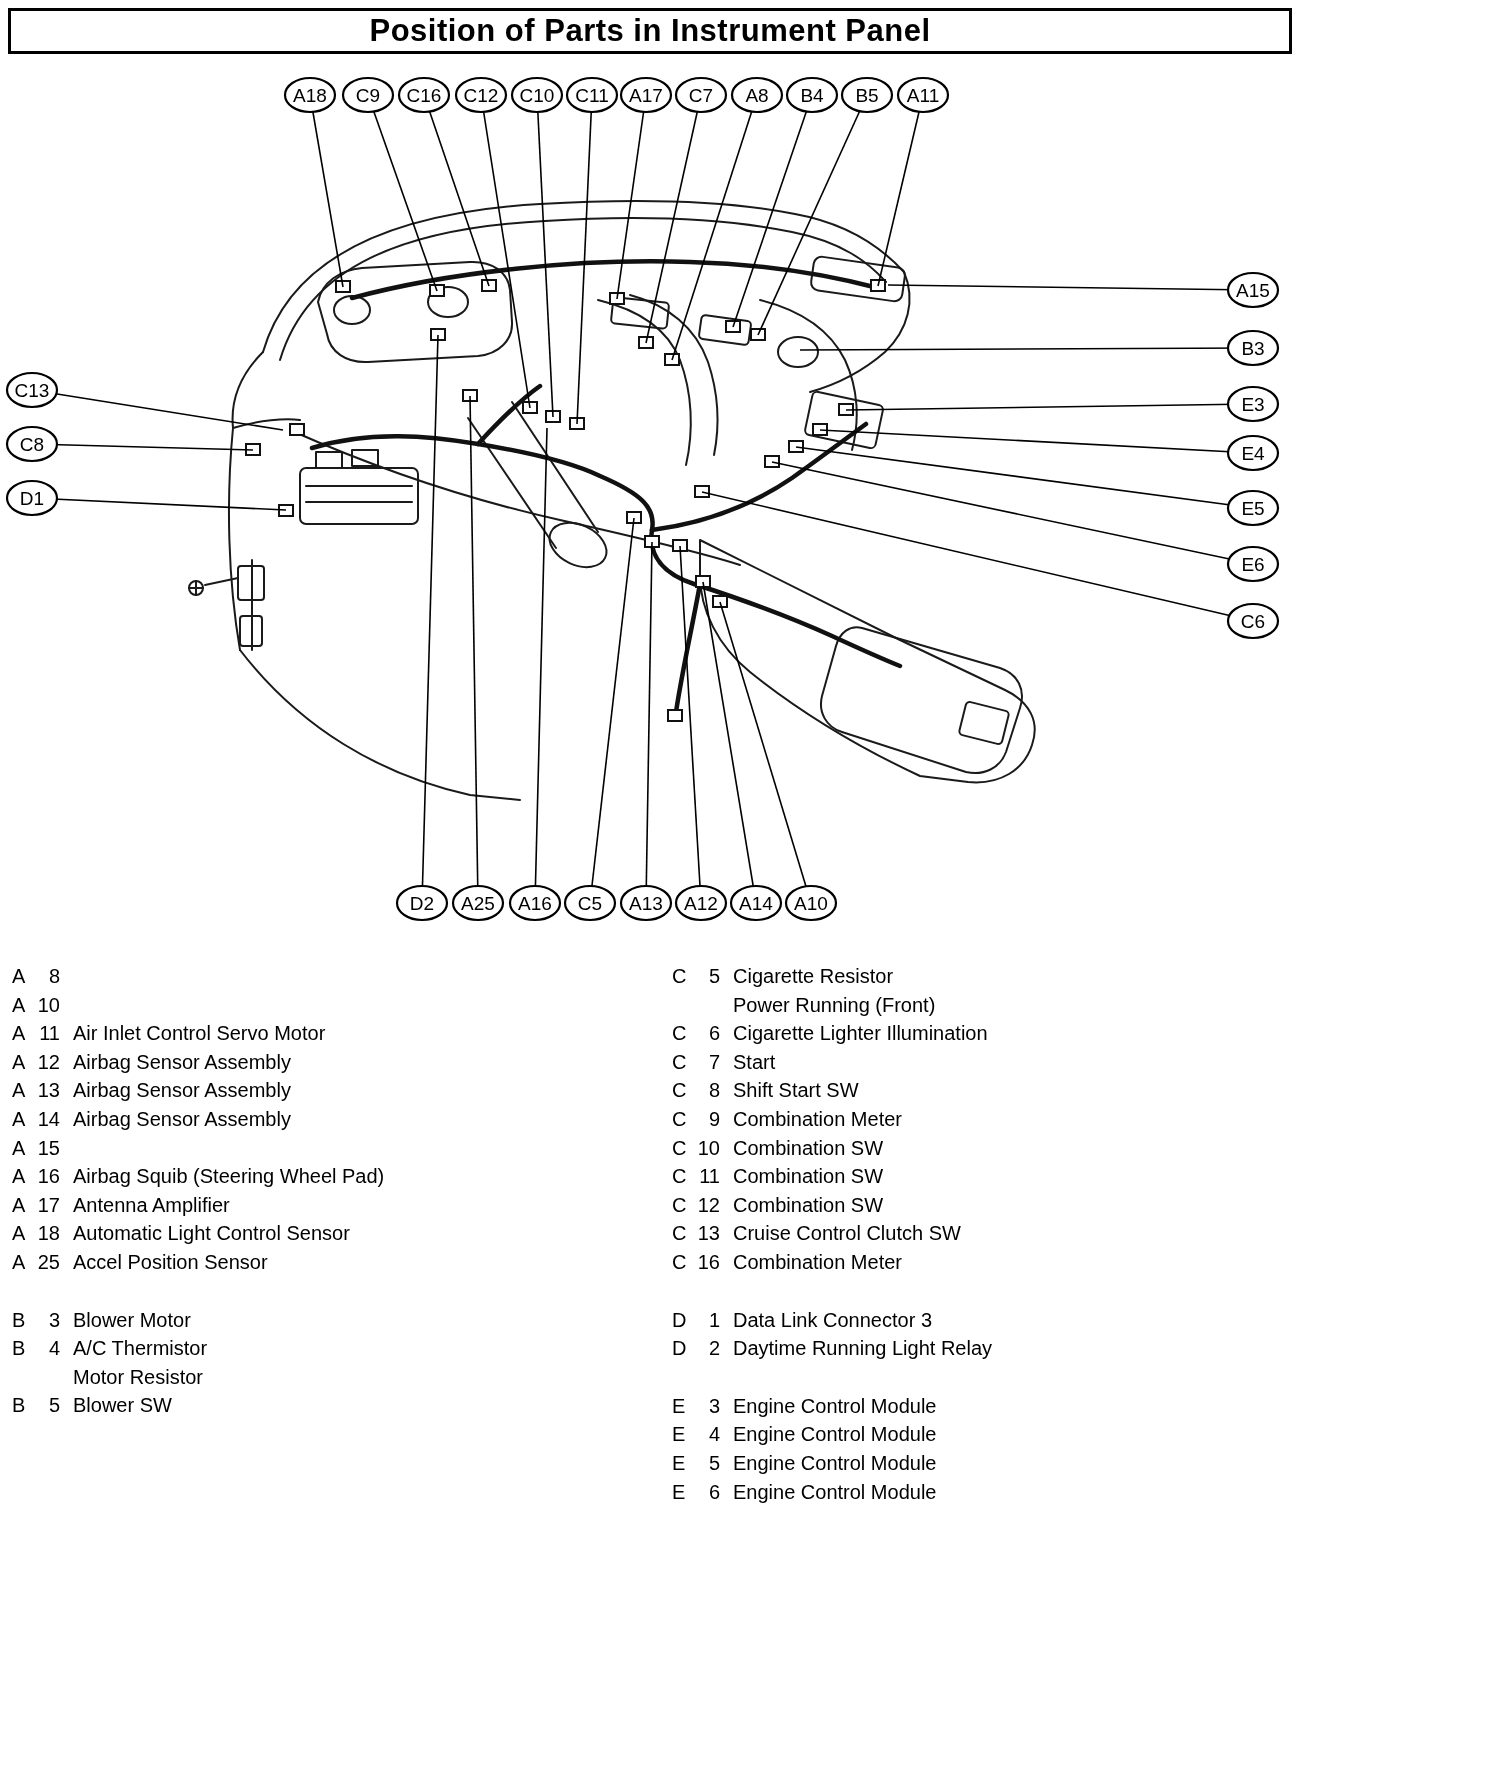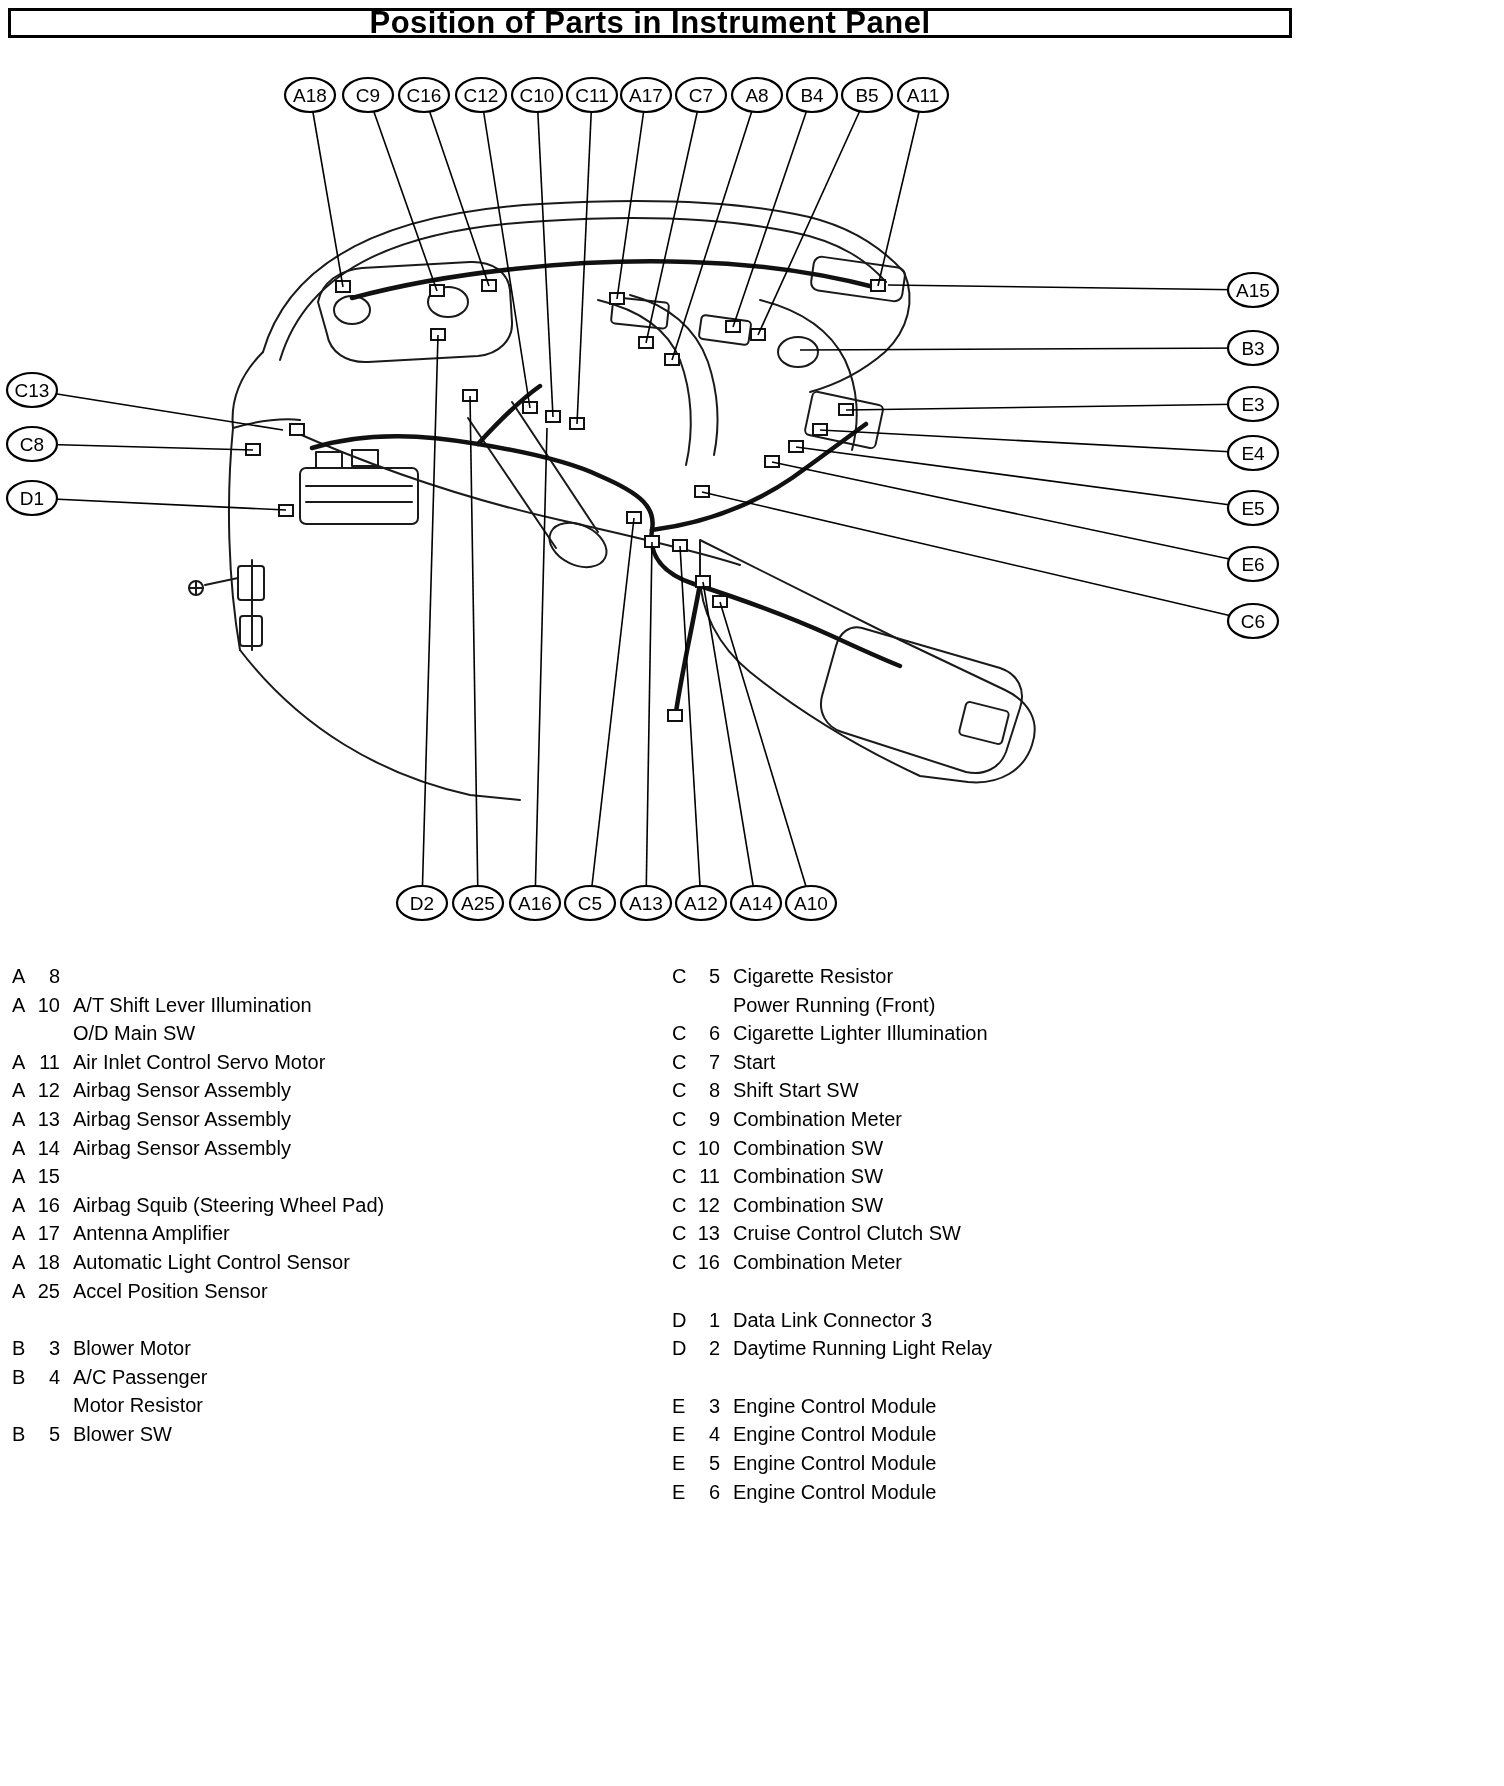--- a/index.html
+++ b/index.html
@@ -2,21 +2,21 @@
 <html><head>
 <meta charset="utf-8">
 <style>
   *{box-sizing:border-box}
   html,body{margin:0;padding:0}
   body{
     width:1504px;height:1786px;background:#fff;color:#000;
     font-family:"Liberation Sans",sans-serif;position:relative;overflow:hidden;
   }
   .title-box{
-    position:absolute;left:8px;top:8px;width:1284px;height:30px;
+    position:absolute;left:8px;top:8px;width:1284px;height:46px;
     border:3px solid #000;background:#fff;
     display:flex;align-items:center;justify-content:center;
   }
   .title-text{font-size:31px;font-weight:bold;letter-spacing:.5px}
   #diagram-svg{position:absolute;left:0;top:0}
   #diagram-svg .callout-text{
     font-family:"Liberation Sans",sans-serif;font-size:19px;
     text-anchor:middle;fill:#000;
   }
   #leader-lines line{stroke:#000;stroke-width:1.6}
@@ -233,24 +233,20 @@
         <span class="code">
           <span class="letter">A</span>
           <span class="num">8</span>
         </span>
       </div>
       <div class="entry">
         <span class="code">
           <span class="letter">A</span>
           <span class="num">10</span>
         </span>
-        <span class="names">
-          <div>A/T Shift Lever Illumination</div>
-          <div>O/D Main SW</div>
-        </span>
       </div>
       <div class="entry">
         <span class="code">
           <span class="letter">A</span>
           <span class="num">11</span>
         </span>
         <span class="names">
           <div>Air Inlet Control Servo Motor</div>
         </span>
       </div>
@@ -331,21 +327,21 @@
         <span class="names">
           <div>Blower Motor</div>
         </span>
       </div>
       <div class="entry">
         <span class="code">
           <span class="letter">B</span>
           <span class="num">4</span>
         </span>
         <span class="names">
-          <div>A/C Passenger</div>
+          <div>A/C Thermistor</div>
           <div>Motor Resistor</div>
         </span>
       </div>
       <div class="entry">
         <span class="code">
           <span class="letter">B</span>
           <span class="num">5</span>
         </span>
         <span class="names">
           <div>Blower SW</div>

